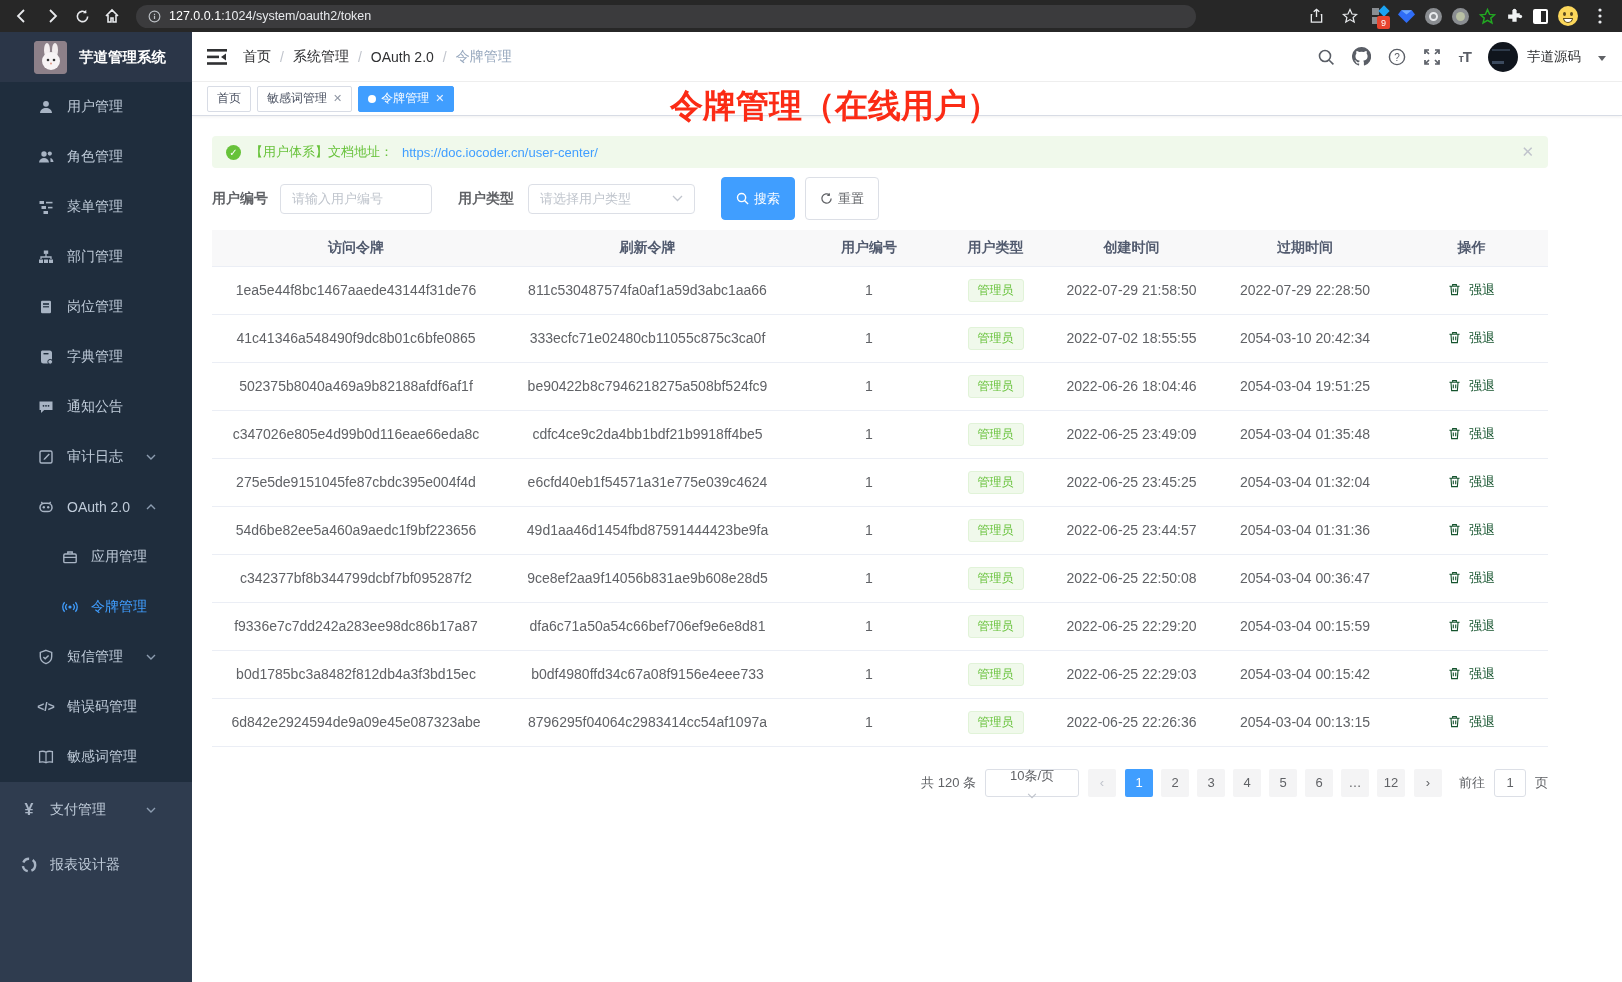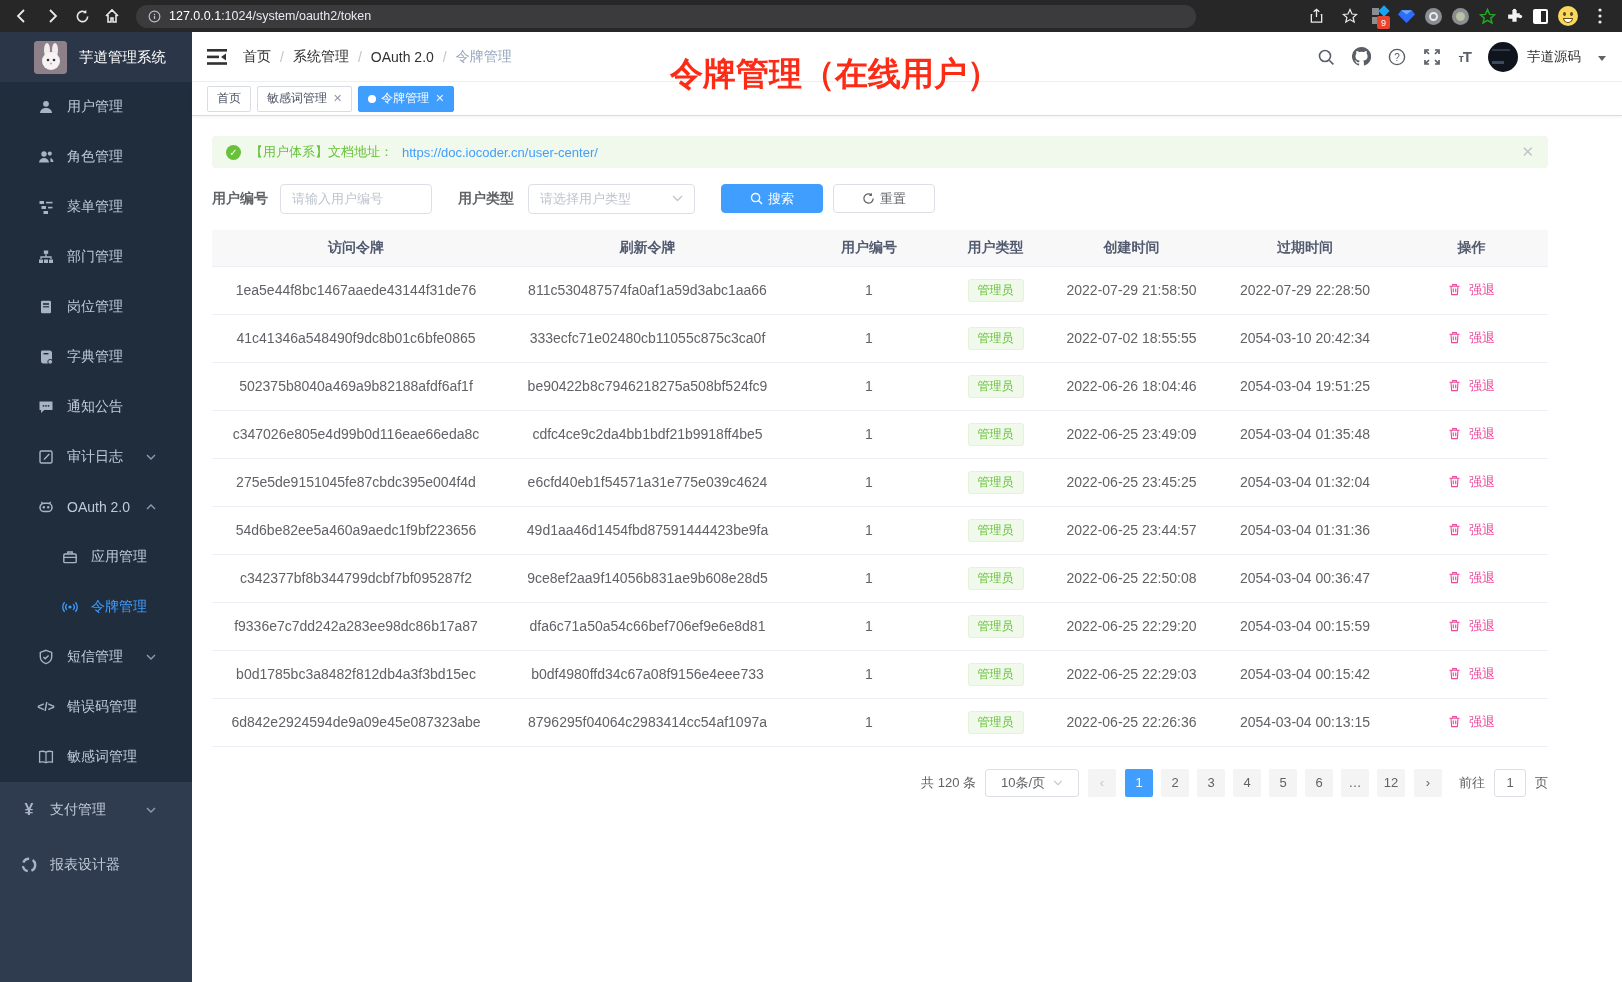--- a/index.html
+++ b/index.html
@@ -25,21 +25,21 @@
   .emoji i { position:absolute; width:3px; height:4px; background:#5b4a1f; border-radius:50%; top:6px; }
   .emoji i.l{left:5px}.emoji i.r{right:5px}
   .emoji u { position:absolute; left:5px; right:5px; bottom:3px; height:5px; background:#fff; border:1px solid #5b4a1f; border-radius:0 0 6px 6px; }
   .wsquare { width:15px; height:15px; background:#fff; border-radius:2px; position:relative; }
   .wsquare i { position:absolute; right:2px; top:2px; bottom:2px; width:5px; background:#272727; }
 
   
   .app { display:flex; height:950px; }
   .sidebar { width:192px; background:#2f3c4f; display:flex; flex-direction:column; flex-shrink:0; }
   .logo-row { height:50px; background:#2b3648; display:flex; align-items:center; padding-left:34px; gap:12px; flex-shrink:0; }
-  .logo-row .brand { color:#fff; font-size:14.5px; font-weight:400; }
+  .logo-row .brand { color:#fff; font-size:14.5px; font-weight:700; }
   .rabbit { width:33px; height:33px; border-radius:4px; background:linear-gradient(135deg,#8d7f86,#5d5560); }
   .menu-upper { background:#1f2d3d; }
   .menu-item { height:50px; display:flex; align-items:center; padding-left:38px; color:#bfcbd9; font-size:14px; cursor:pointer; position:relative; }
   .menu-item .icon { width:16px; height:16px; margin-right:13px; color:#a8b4c4; font-size:13px; font-weight:700; }
   .menu-item.sub { padding-left:62px; }
   .menu-item.active, .menu-item.active .icon { color:#409eff; }
   .menu-item .mi-arrow { position:absolute; right:20px; color:#8d9db1; }
   .menu-lower .menu-item { padding-left:21px; }
   .menu-lower .menu-item { height:55px; }
 
@@ -62,50 +62,50 @@
 
   
   .tabbar { height:34px; border-bottom:1px solid #d8dce5; box-shadow:0 1px 3px rgba(0,0,0,.06); display:flex; align-items:center; padding:0 15px; gap:6px; }
   .tab { height:26px; border:1px solid #d8dce5; background:#fff; color:#495060; font-size:12px; display:inline-flex; align-items:center; padding:0 9px; gap:5px; cursor:pointer; border-radius:2px; }
   .tab .dot { width:8px; height:8px; border-radius:50%; background:#fff; display:none; }
   .tab .x { font-size:11px; color:#8f96a3; margin-left:1px; }
   .tab.active { background:#409eff; border-color:#409eff; color:#fff; }
   .tab.active .dot { display:inline-block; }
   .tab.active .x { color:#e8f1ff; }
 
-  .annotation { position:absolute; left:478px; top:20px; font-size:33px; font-weight:700; color:#fb2b15; z-index:5; white-space:nowrap; }
+  .annotation { position:absolute; left:478px; top:52px; font-size:33px; font-weight:700; color:#fb2b15; z-index:5; white-space:nowrap; }
 
   
   .content { padding:20px 0 0 20px; }
   .cw { width:1336px; }
   .alert { height:32px; background:#f0f9eb; border-radius:4px; display:flex; align-items:center; padding:0 14px; font-size:13px; color:#67c23a; gap:9px; }
   .alert a { color:#409eff; text-decoration:none; }
   .alert .close { margin-left:auto; color:#c0c4cc; font-size:15px; cursor:pointer; }
   .checkcircle { width:15px; height:15px; border-radius:50%; background:#67c23a; color:#fff; font-size:10px; display:flex; align-items:center; justify-content:center; }
 
   .filters { margin-top:15px; display:flex; align-items:center; height:31px; gap:10px; }
   .flabel { font-size:14px; font-weight:700; color:#606266; margin-right:2px; }
   .finput { width:152px; height:30px; border:1px solid #dcdfe6; border-radius:4px; padding:0 11px; font-size:13px; color:#606266; font-family:"Liberation Sans",sans-serif; }
   .finput::placeholder { color:#bfc4cc; }
   .fselect { width:167px; height:30px; border:1px solid #dcdfe6; border-radius:4px; padding:0 11px; font-size:13px; color:#bfc4cc; display:flex; align-items:center; justify-content:space-between; margin-left:2px; }
   .fselect .chev { color:#c0c4cc; }
   .gap { width:6px; }
-  .btn { height:29px; border-radius:4px; font-size:13px; display:inline-flex; align-items:center; justify-content:flex-end; gap:5px; padding:0 28px; cursor:pointer; border:1px solid #dcdfe6; background:#fff; color:#606266; }
+  .btn { height:43px; border-radius:4px; font-size:13px; display:inline-flex; align-items:center; justify-content:flex-end; gap:5px; padding:0 14px; cursor:pointer; border:1px solid #dcdfe6; background:#fff; color:#606266; }
   .btn.primary { background:#409eff; border-color:#409eff; color:#fff; }
 
   
   table { border-collapse:collapse; margin-top:16px; table-layout:fixed; }
   th { height:36px; background:#f8f8f9; font-size:14px; font-weight:700; color:#515a6e; border-bottom:1px solid #ebeef5; }
   td { height:48px; font-size:14px; color:#606266; text-align:center; border-bottom:1px solid #ebeef5; overflow:hidden; white-space:nowrap; }
   .tag { display:inline-block; padding:2px 9px; font-size:12px; color:#67c23a; background:#f0f9eb; border:1px solid #e1f3d8; border-radius:3px; }
-  .kick { color:#ec4899; font-size:13px; display:inline-flex; align-items:center; gap:8px; cursor:pointer; }
+  .kick { color:#14532d; font-size:13px; display:inline-flex; align-items:center; gap:8px; cursor:pointer; }
 
   
   .pager { margin-top:22px; width:1336px; display:flex; align-items:center; justify-content:flex-end; gap:9px; font-size:13px; color:#606266; }
-  .psize { width:94px; height:28px; border:1px solid #dcdfe6; border-radius:3px; display:flex; align-items:center; justify-content:center; gap:8px; color:#606266; }
+  .psize { width:94px; height:28px; border:1px solid #dcdfe6; border-radius:3px; display:flex; align-items:center; justify-content:center; gap:8px; color:#606266;flex-direction:column; }
   .psize .chev { color:#c0c4cc; }
   .pbtn { min-width:28px; height:28px; border-radius:2px; background:#f4f4f5; color:#606266; display:flex; align-items:center; justify-content:center; font-size:13px; cursor:pointer; }
   .pbtn.active { background:#409eff; color:#fff; }
   .pbtn.prev { color:#c0c4cc; }
   .pgroup { display:flex; gap:8px; }
   .goto-in { width:32px; height:28px; border:1px solid #dcdfe6; border-radius:3px; text-align:center; font-size:13px; color:#606266; }
   .mono { letter-spacing:0; }
 </style>
 </head>
 <body>

